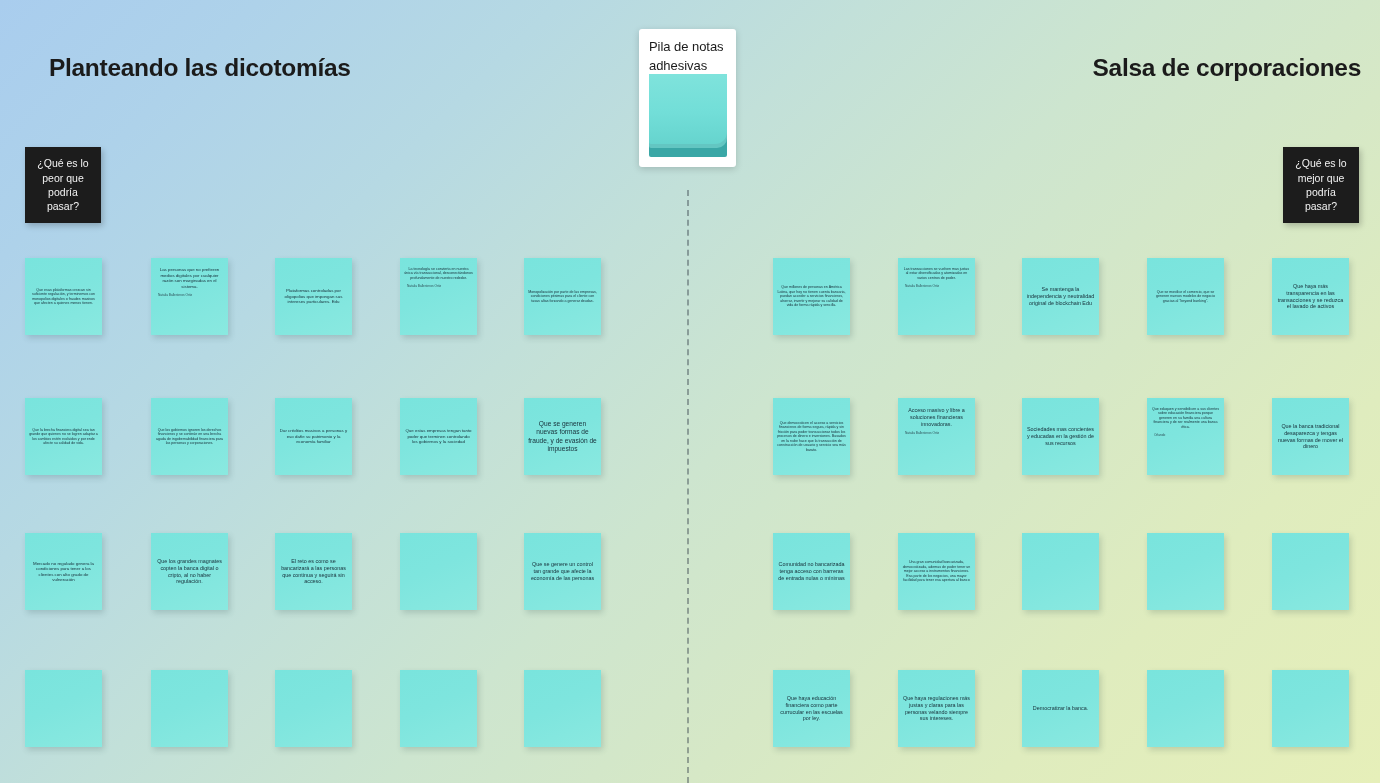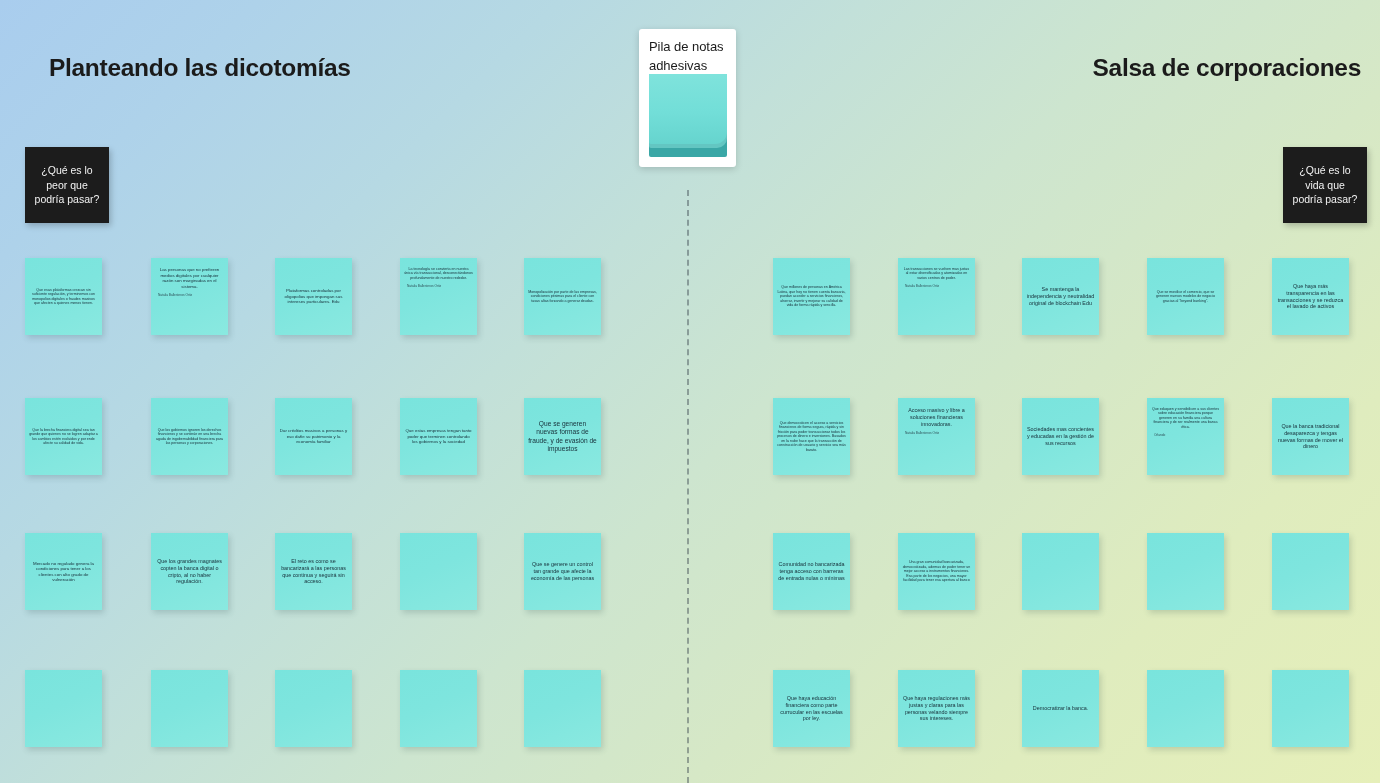--- a/index.html
+++ b/index.html
@@ -46,21 +46,21 @@
     color: #1b1b1b;
     letter-spacing: -0.3px;
     white-space: nowrap;
   }
   .heading.left  { left: 20px;  top: 54px; margin-left: 29px; }
   .heading.right { right: 19px; top: 54px; }
 
   
   .prompt-note {
     position: absolute;
-    width: 84px;
+    width: 76px;
     height: 76px;
     background: #1c1c1c;
     color: #f2f2f2;
     font-size: 10.5px;
     line-height: 1.38;
     text-align: center;
     display: flex;
     align-items: center;
     justify-content: center;
     padding: 5px 8px;
@@ -166,21 +166,21 @@
 
   <div class="divider"></div>
 
   <h1 class="heading left">Planteando las dicotomías</h1>
   <h1 class="heading right">Salsa de corporaciones</h1>
 
   <div class="prompt-note left">
     <span>¿Qué es lo peor que podría pasar?</span>
   </div>
   <div class="prompt-note right">
-    <span>¿Qué es lo vida que podría pasar?</span>
+    <span>¿Qué es lo mejor que podría pasar?</span>
   </div>
 
   <div class="pile-card">
     <div class="pile-title">Pila de notas adhesivas</div>
     <div class="pile-stack">
       <div class="layer l-back"></div>
       <div class="layer l-mid"></div>
       <div class="layer l-front"></div>
     </div>
   </div>

